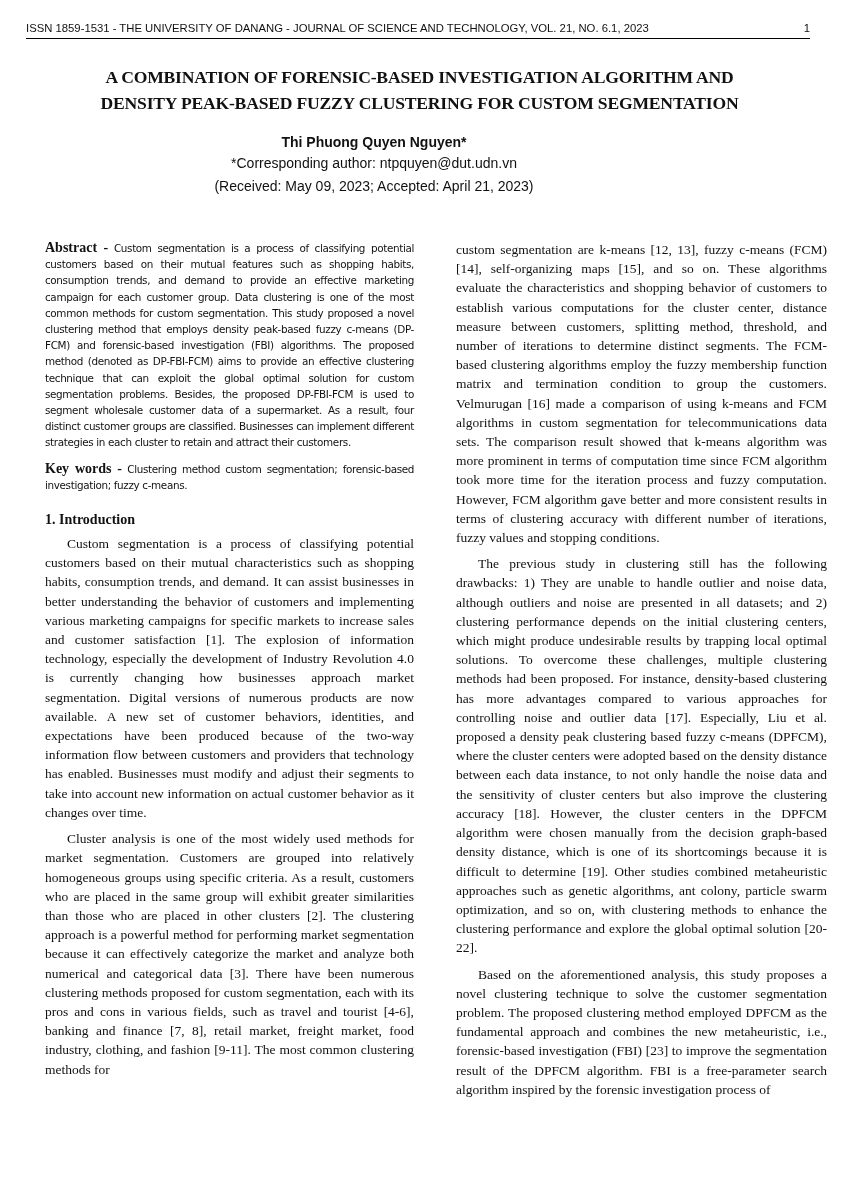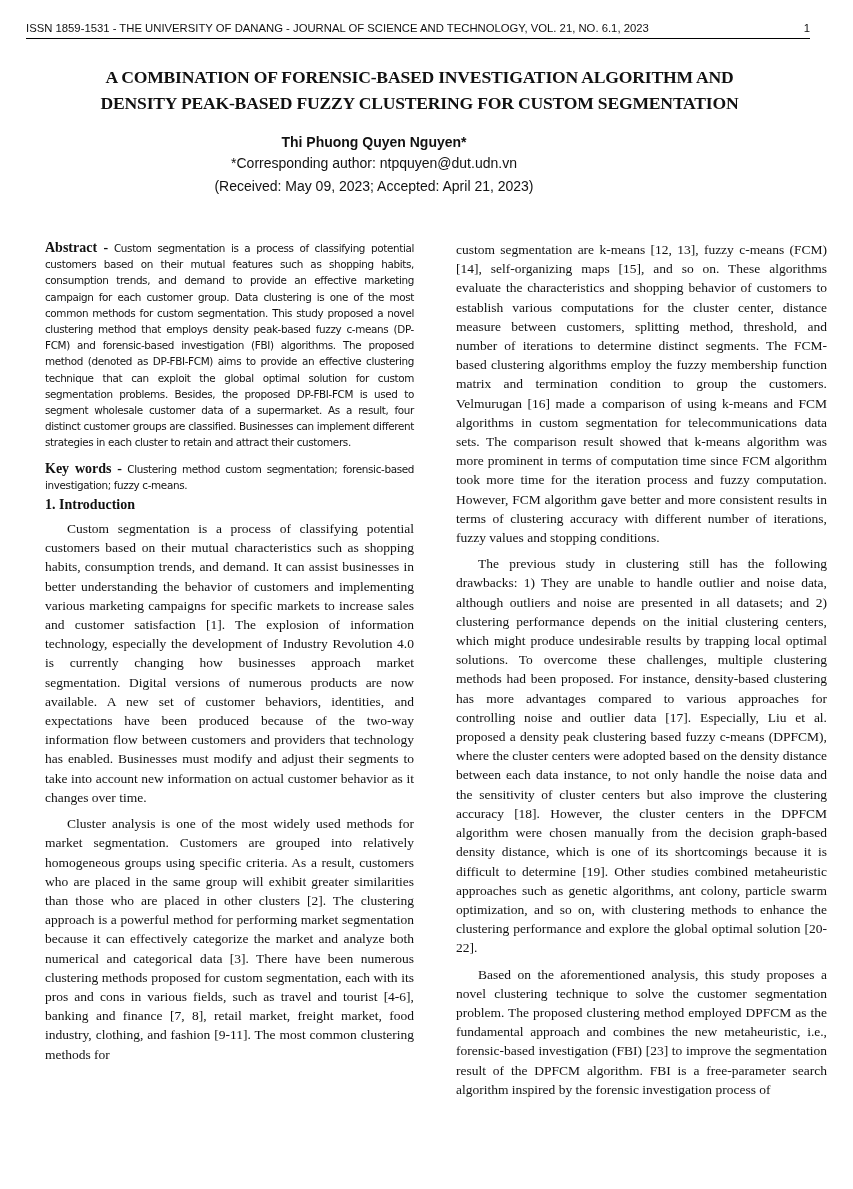--- a/index.html
+++ b/index.html
@@ -19,21 +19,21 @@
   .author { font-weight: bold; font-size: 14px; line-height: 20px; }
   .affil { font-style: italic; font-size: 14px; line-height: 22px; margin-top: 2px; }
   .corr { font-size: 14px; line-height: 22px; }
   .dates { font-size: 14px; line-height: 22px; margin-top: 1px; }
   .col { position: absolute; top: 240px; font-family: "Liberation Serif", serif; }
   .col-left { left: 45px; width: 369px; }
   .col-right { left: 456px; width: 371px; }
   .abstract, .keywords { font-family: "DejaVu Sans", sans-serif; font-size: 10.4px; line-height: 16.2px; text-align: justify; letter-spacing: -0.35px; }
   .keywords { margin-top: 10px; }
   .b { font-family: "Liberation Serif", serif; font-weight: bold; font-size: 14px; letter-spacing: 0; }
-  .section-heading { font-family: "Liberation Serif", serif; font-weight: bold; font-size: 14px; margin-top: 2px; line-height: 20px; }
+  .section-heading { font-family: "Liberation Serif", serif; font-weight: bold; font-size: 14px; margin-top: 17px; line-height: 20px; }
   .para { font-size: 13.5px; line-height: 19.2px; text-align: justify; text-indent: 22px; margin: 0; }
   .para + .para { margin-top: 7px; }
   .section-heading + .para { margin-top: 4px; }
   .col-right .para:first-child { text-indent: 0; }
 </style>
 </head>
 <body>
 
 <div class="running-header">
   <span>ISSN 1859-1531 - THE UNIVERSITY OF DANANG - JOURNAL OF SCIENCE AND TECHNOLOGY, VOL. 21, NO. 6.1, 2023</span>

